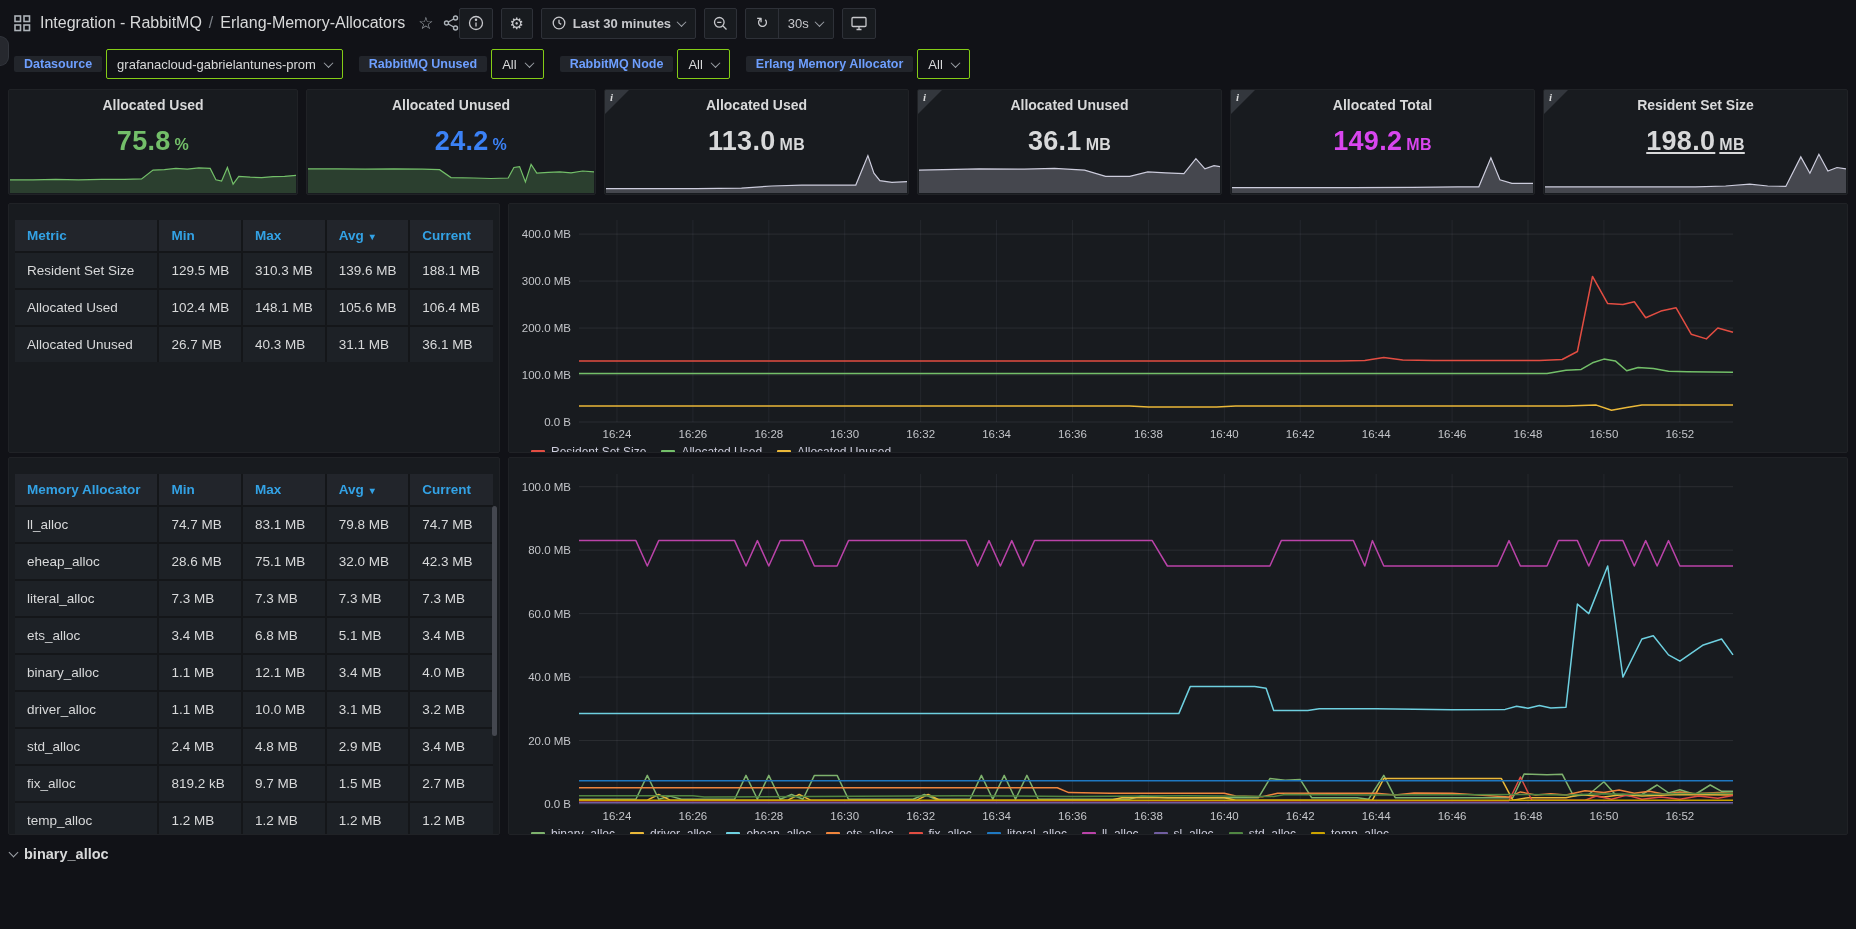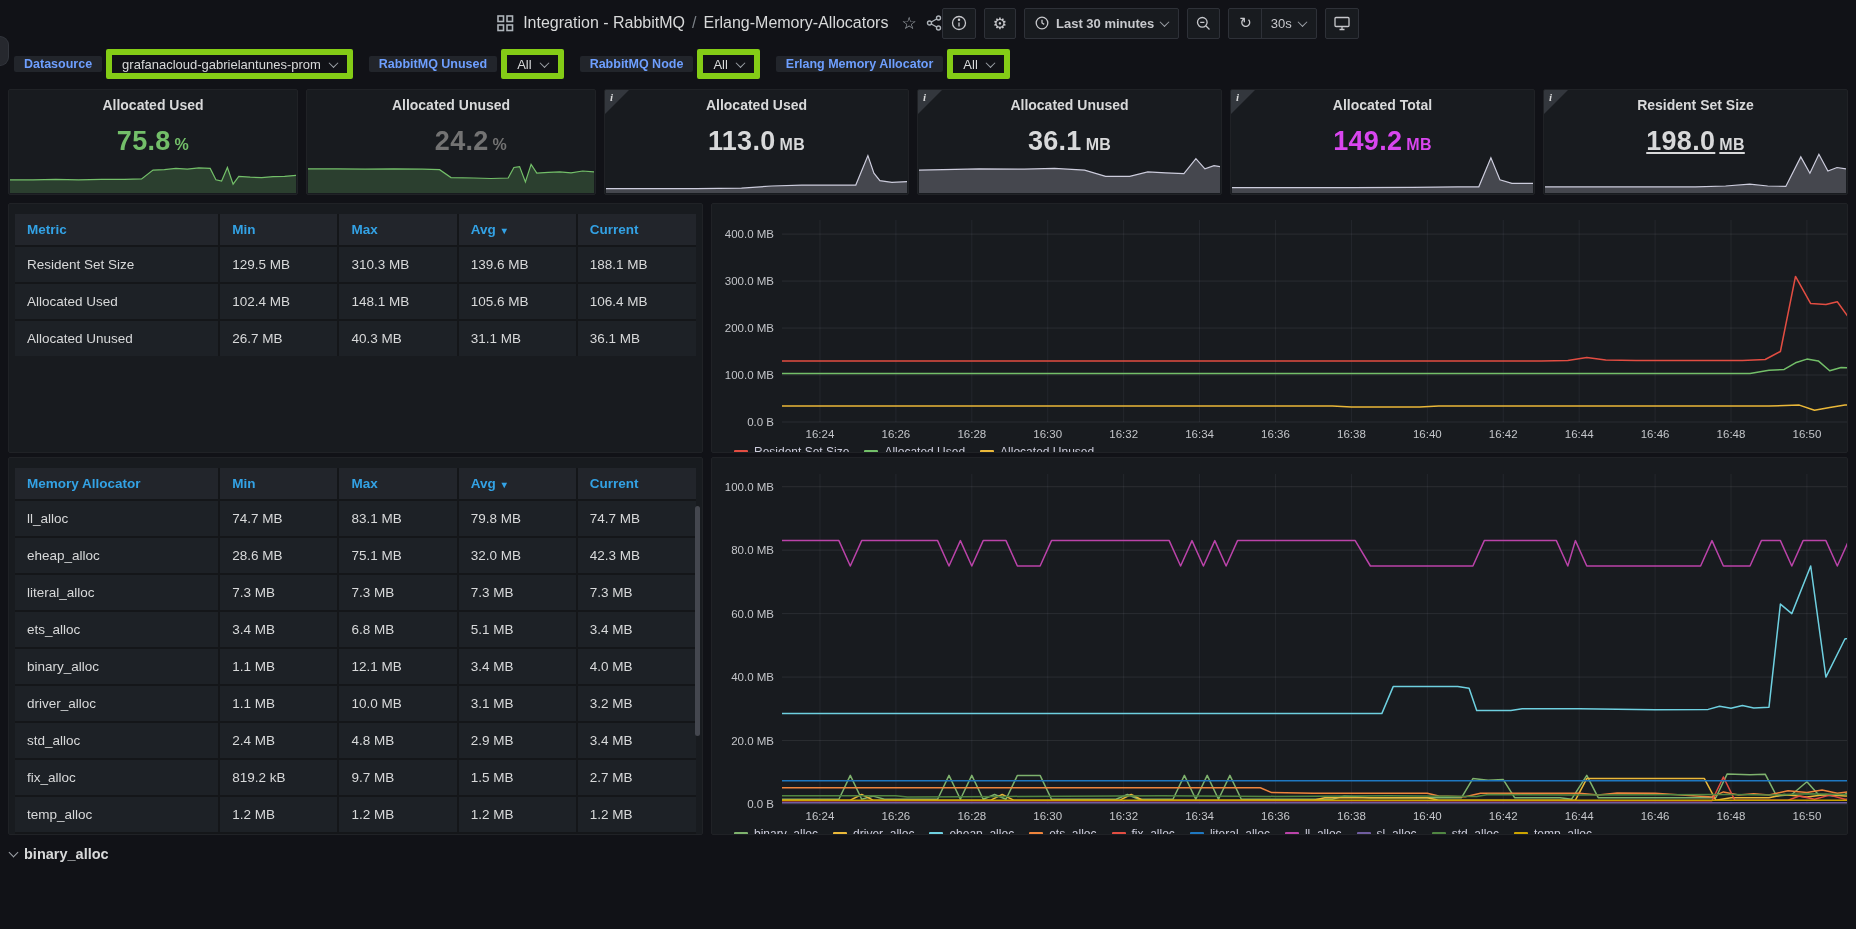--- a/index.html
+++ b/index.html
@@ -1,62 +1,62 @@
 <!DOCTYPE html>
 <html><head>
 <meta charset="utf-8">
 <style>
   *{box-sizing:border-box}
   html,body{margin:0;padding:0}
   body{width:1856px;height:929px;overflow:hidden;background:#111217;color:#ccccdc;
        font-family:"Liberation Sans",sans-serif;position:relative}
   svg{display:block}
   
-  .navbar{display:flex;align-items:center;justify-content:center;height:46px;padding:0 8px}
+  .navbar{display:flex;align-items:center;justify-content:flex-start;height:46px;padding:0 14px}
   .nav-left{display:flex;align-items:center;gap:9px}
   .nav-title{font-size:16px;color:#d8d9da;display:flex;align-items:center;gap:7px}
   .crumb-sep{color:#7b8087}
   .nav-icon{color:#aeb4ba;display:flex;align-items:center;cursor:pointer}
   .star{font-size:17px;color:#aeb4ba;margin-left:4px}
   .nav-right{display:flex;align-items:center;gap:8px}
   .btn{display:flex;align-items:center;gap:7px;height:31px;padding:0 10px;border:1px solid #2e3138;
        border-radius:2px;background:#181b1f;color:#c7c8cc;font-size:13px;cursor:pointer;white-space:nowrap}
   .btn.icon-only{padding:0 8px}
   .caret{width:7px;height:7px;border-right:1.5px solid #9da2a8;border-bottom:1.5px solid #9da2a8;
          transform:rotate(45deg) translate(-1px,-1px);display:inline-block}
   .btn-div{width:1px;align-self:stretch;background:#2e3138;margin:0 2px}
   .edge-handle{position:absolute;left:0;top:36px;width:9px;height:30px;background:#26282e;
                border-radius:0 15px 15px 0;border:1px solid #33363d;border-left:none}
   
   .vars{display:flex;gap:16px;padding:3px 14px 10px;align-items:center;flex-wrap:nowrap}
   .var-group{display:flex;gap:4px;align-items:center}
   .var-label{background:#22252b;color:#6e9fff;font-weight:bold;font-size:12.5px;padding:0 10px;height:16px;
              display:flex;align-items:center;border-radius:2px}
-  .var-value{background:#111217;border:6px solid #84cc16;border-radius:2px;height:30px;display:flex;
+  .var-value{background:#111217;border:1px solid #84cc16;border-radius:2px;height:30px;display:flex;
              align-items:center;gap:9px;padding:0 10px;color:#d8d9da;font-size:13px;cursor:pointer}
   
   .grid{padding:0 8px}
   .row{display:flex;gap:8px}
   .panel{background:#181b1f;border:1px solid #202226;border-radius:2px;position:relative;overflow:hidden}
   .stat-row{height:106px;margin-bottom:8px}
   .stat-left{width:588px;display:flex;gap:8px;flex:none}
   .stat-right{flex:1;display:flex;gap:8px}
   .stat{flex:1;display:flex;flex-direction:column;align-items:center;padding-top:7px}
   .stat-title{font-size:14px;font-weight:bold;color:#d8d9da;z-index:2}
   .stat-value{margin-top:13px;font-size:27px;font-weight:bold;z-index:2;letter-spacing:.3px}
   .stat-unit{font-size:16px;font-weight:bold;margin-left:4px}
   .spark-box{position:absolute;left:1px;right:1px;bottom:1px;height:44px;z-index:1}
   .info-corner{position:absolute;top:0;left:0;width:0;height:0;
                border-top:24px solid #33373d;border-right:24px solid transparent;z-index:3}
   .info-i{position:absolute;top:1px;left:5px;z-index:4;font-size:11px;font-style:italic;font-weight:bold;
           color:#d8d9da;font-family:"Liberation Serif",serif}
   
   .row2{height:250px;margin-bottom:4px}
   .row3{height:378px}
-  .left-col{width:695px;flex:none;padding:10px 6px}
+  .left-col{width:492px;flex:none;padding:16px 6px}
   .gtable{width:100%;border-collapse:collapse;table-layout:fixed}
   .gtable th{background:#22252b;color:#33a2e5;text-align:left;font-size:13.5px;font-weight:bold;
              padding:8px 12px;border-right:2px solid #141619;cursor:pointer;white-space:nowrap}
   .gtable th:last-child,.gtable td:last-child{border-right:none}
   .gtable td{background:#1d2126;font-size:13.5px;color:#d8d9da;padding:10px 12px;
              border-right:2px solid #141619;border-top:2px solid #141619;white-space:nowrap}
   .sortc{color:#33a2e5;font-size:10px;margin-left:6px}
   .scrollthumb{position:absolute;right:2px;top:48px;width:5px;height:230px;background:#44474f;border-radius:3px}
   
   .chart-panel{flex:1;display:flex;flex-direction:column;padding:6px 8px 4px}
@@ -184,21 +184,21 @@
         <div class="stat-value" style="color: rgb(115, 191, 105);"><span>75.8</span><span class="stat-unit">%</span></div>
         <div class="spark-box">
             <svg width="286" height="44">
               <path d="M0,44 L0.0,30.8 L22.9,30.8 L45.8,30.4 L68.6,30.8 L91.5,30.4 L114.4,30.4 L131.6,29.9 L143.0,21.1 L154.4,20.7 L165.9,19.4 L177.3,20.2 L188.8,18.9 L200.2,19.4 L205.9,30.8 L211.6,32.1 L217.4,18.5 L223.1,35.2 L228.8,27.3 L240.2,28.2 L251.7,28.6 L263.1,27.7 L274.6,27.3 L286.0,26.4 L286,44 Z" fill="rgba(115,191,105,0.22)" stroke="none"></path>
               <polyline points="0.0,30.8 22.9,30.8 45.8,30.4 68.6,30.8 91.5,30.4 114.4,30.4 131.6,29.9 143.0,21.1 154.4,20.7 165.9,19.4 177.3,20.2 188.8,18.9 200.2,19.4 205.9,30.8 211.6,32.1 217.4,18.5 223.1,35.2 228.8,27.3 240.2,28.2 251.7,28.6 263.1,27.7 274.6,27.3 286.0,26.4" fill="none" stroke="#73BF69" stroke-width="1.2"></polyline>
             </svg>
           </div>
       </div>
       <div class="panel stat">
         <div class="stat-title">Allocated Unused</div>
-        <div class="stat-value" style="color: #737373; margin-left: 40px;"><span>24.2</span><span class="stat-unit">%</span></div>
+        <div class="stat-value" style="color: #3b82f6; margin-left: 40px;"><span>24.2</span><span class="stat-unit">%</span></div>
         <div class="spark-box">
             <svg width="286" height="44">
               <path d="M0,44 L0.0,19.8 L28.6,19.8 L57.2,20.2 L85.8,19.8 L114.4,20.2 L131.6,20.7 L143.0,28.6 L165.9,29.0 L183.0,29.5 L200.2,29.0 L205.9,18.5 L211.6,17.6 L217.4,33.0 L223.1,15.4 L228.8,24.2 L240.2,23.3 L251.7,22.9 L263.1,23.8 L274.6,22.0 L286.0,22.9 L286,44 Z" fill="rgba(115,191,105,0.22)" stroke="none"></path>
               <polyline points="0.0,19.8 28.6,19.8 57.2,20.2 85.8,19.8 114.4,20.2 131.6,20.7 143.0,28.6 165.9,29.0 183.0,29.5 200.2,29.0 205.9,18.5 211.6,17.6 217.4,33.0 223.1,15.4 228.8,24.2 240.2,23.3 251.7,22.9 263.1,23.8 274.6,22.0 286.0,22.9" fill="none" stroke="#73BF69" stroke-width="1.2"></polyline>
             </svg>
           </div>
       </div>
     </div>
     <div class="stat-right">
       <div class="panel stat">

